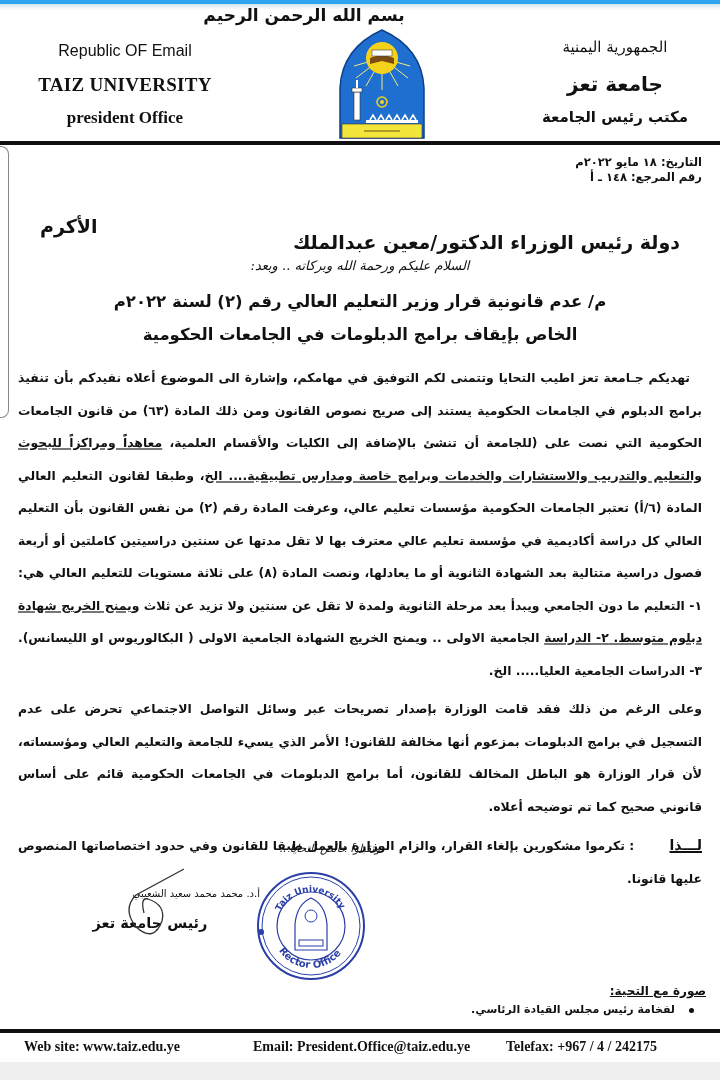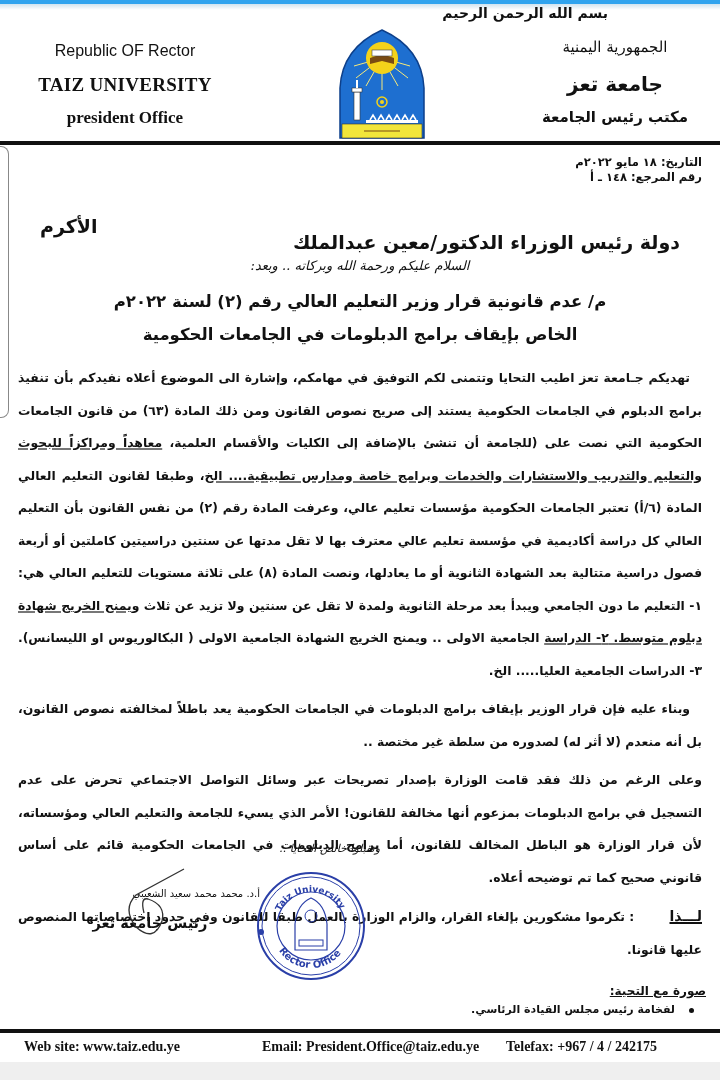--- a/index.html
+++ b/index.html
@@ -4,22 +4,22 @@
 <style>
   html, body { margin: 0; padding: 0; }
   body {
     width: 720px; height: 1080px; overflow: hidden; position: relative;
     background: #ffffff; color: #111;
     font-family: "DejaVu Sans", sans-serif;
   }
   .top-bar { position: absolute; left: 0; top: 0; width: 720px; height: 4px; background: #2fa3ee; }
   .top-fade { position: absolute; left: 0; top: 4px; width: 720px; height: 6px;
     background: linear-gradient(#cfe3ef, #ffffff); }
-  .basmala { position: absolute; top: 5px; left: 0; width: 608px; text-align: right;
-    font-size: 14px; font-weight: bold; direction: rtl; }
+  .basmala { position: absolute; top: 5px; left: 0; width: 608px; text-align: center;
+    font-size: 17px; font-weight: bold; direction: rtl; }
   .en-head { position: absolute; left: 30px; width: 190px; text-align: center;
     font-family: "Liberation Serif", serif; }
   .en-1 { top: 42px; font-family: "Liberation Sans", sans-serif; font-size: 16px; }
   .en-2 { top: 74px; font-size: 19px; font-weight: bold; letter-spacing: 0.3px; }
   .en-3 { top: 108px; font-size: 17px; font-weight: bold; }
   .ar-head { position: absolute; right: 20px; width: 170px; text-align: center; direction: rtl; }
   .ar-1 { top: 38px; font-family: "DejaVu Serif", serif; font-size: 15px; }
   .ar-2 { top: 72px; font-size: 20px; font-weight: bold; }
   .ar-3 { top: 108px; font-size: 15px; font-weight: bold; }
   .logo { position: absolute; left: 336px; top: 28px; width: 92px; height: 112px; }
@@ -56,33 +56,33 @@
   .cc { position: absolute; right: 14px; top: 980px; width: 260px; direction: rtl; text-align: right; }
   .cc-title { font-size: 12px; font-weight: bold; text-decoration: underline; display: inline-block; }
   .cc-item { margin-top: 4px; font-size: 11px; font-weight: bold; padding-right: 12px; }
   .cc-item .dot { display: inline-block; width: 5px; height: 5px; background: #111; border-radius: 50%;
     margin-left: 14px; vertical-align: middle; }
   .foot-rule { position: absolute; left: 0; top: 1029px; width: 720px; height: 4px; background: #111; }
   .footer { position: absolute; top: 1039px; left: 0; width: 624px; height: 20px;
     font-family: "Liberation Serif", serif; font-weight: bold; font-size: 14px; }
   .footer span { position: absolute; top: 0; white-space: nowrap; }
   .f-web { left: 24px; }
-  .f-mail { left: 262px; }
+  .f-mail { left: 253px; }
   .f-tel { left: 506px; }
   .footer-bg { position: absolute; left: 0; top: 1062px; width: 720px; height: 18px; background: #efefef; }
 </style>
 </head>
 <body>
 
 <div class="top-bar"></div>
 <div class="top-fade"></div>
 
 <div class="basmala">بسم الله الرحمن الرحيم</div>
 
-<div class="en-head en-1">Republic OF  Rector</div>
+<div class="en-head en-1">Republic OF  Email</div>
 <div class="en-head en-2">TAIZ UNIVERSITY</div>
 <div class="en-head en-3">president Office</div>
 
 <div class="ar-head ar-1">الجمهورية اليمنية</div>
 <div class="ar-head ar-2">جامعة تعز</div>
 <div class="ar-head ar-3">مكتب رئيس الجامعة</div>
 
 <svg class="logo" viewBox="0 0 92 112">
   <path d="M4 110 L4 60 Q6 20 46 2 Q86 20 88 60 L88 110 Z" fill="#1e6fd0" stroke="#0d3f8a" stroke-width="1.5"></path>
   <g stroke="#f7e97a" stroke-width="1">
@@ -121,21 +121,20 @@
   <span class="hon">الأكرم</span>
 </div>
 
 <div class="greeting">السلام عليكم ورحمة الله وبركاته .. وبعد:</div>
 
 <div class="subject subject-1">م/ عدم قانونية قرار وزير التعليم العالي رقم (٢) لسنة ٢٠٢٢م</div>
 <div class="subject subject-2">الخاص بإيقاف برامج الدبلومات في الجامعات الحكومية</div>
 
 <div class="body">
   <p class="indent"><span>تهديكم جـامعة تعز اطيب التحايا وتتمنى لكم التوفيق في مهامكم، وإشارة الى الموضوع أعلاه نفيدكم بأن تنفيذ برامج الدبلوم في الجامعات الحكومية يستند إلى صريح نصوص القانون ومن ذلك المادة (٦٣) من قانون الجامعات الحكومية التي نصت على (للجامعة أن تنشئ بالإضافة إلى الكليات والأقسام العلمية، </span><span class="u">معاهداً ومراكزاً للبحوث والتعليم والتدريب والاستشارات والخدمات وبرامج خاصة ومدارس تطبيقية.... الخ</span><span>، وطبقا لقانون التعليم العالي المادة (٦/أ) تعتبر الجامعات الحكومية مؤسسات تعليم عالي، وعرفت المادة رقم (٢) من نفس القانون بأن التعليم العالي كل دراسة أكاديمية في مؤسسة تعليم عالي معترف بها لا تقل مدتها عن سنتين دراسيتين كاملتين أو أربعة فصول دراسية متتالية بعد الشهادة الثانوية أو ما يعادلها، ونصت المادة (٨) على ثلاثة مستويات للتعليم العالي هي: ١- التعليم ما دون الجامعي ويبدأ بعد مرحلة الثانوية ولمدة لا تقل عن سنتين ولا تزيد عن ثلاث </span><span class="u">ويمنح الخريج شهادة دبلوم متوسط. ٢- الدراسة</span><span> الجامعية الاولى .. ويمنح الخريج الشهادة الجامعية الاولى ( البكالوريوس او الليسانس). ٣- الدراسات الجامعية العليا..... الخ.</span></p>
-  <p class="indent gap">وبناء عليه فإن قرار الوزير بإيقاف برامج الدبلومات في الجامعات الحكومية يعد باطلاً لمخالفته نصوص القانون، بل أنه منعدم (لا أثر له) لصدوره من سلطة غير مختصة ..</p>
   <p class="gap">وعلى الرغم من ذلك فقد قامت الوزارة بإصدار تصريحات عبر وسائل التواصل الاجتماعي تحرض على عدم التسجيل في برامج الدبلومات بمزعوم أنها مخالفة للقانون! الأمر الذي يسيء للجامعة والتعليم العالي ومؤسساته، لأن قرار الوزارة هو الباطل المخالف للقانون، أما برامج الدبلومات في الجامعات الحكومية قائم على أساس قانوني صحيح كما تم توضيحه أعلاه.</p>
   <p class="gap"><span class="lidha">لـــذا</span><span> : تكرموا مشكورين بإلغاء القرار، والزام الوزارة بالعمل طبقا للقانون وفي حدود اختصاصاتها المنصوص عليها قانونا.</span></p>
 </div>
 
 <div class="closing">وتقبلوا خالص التحايا ..</div>
 
 <div class="sig-name">أ.د. محمد محمد سعيد الشعيبي</div>
 <div class="sig-title">رئيس جامعة تعز</div>
 
 <svg class="signature" viewBox="0 0 120 80">

